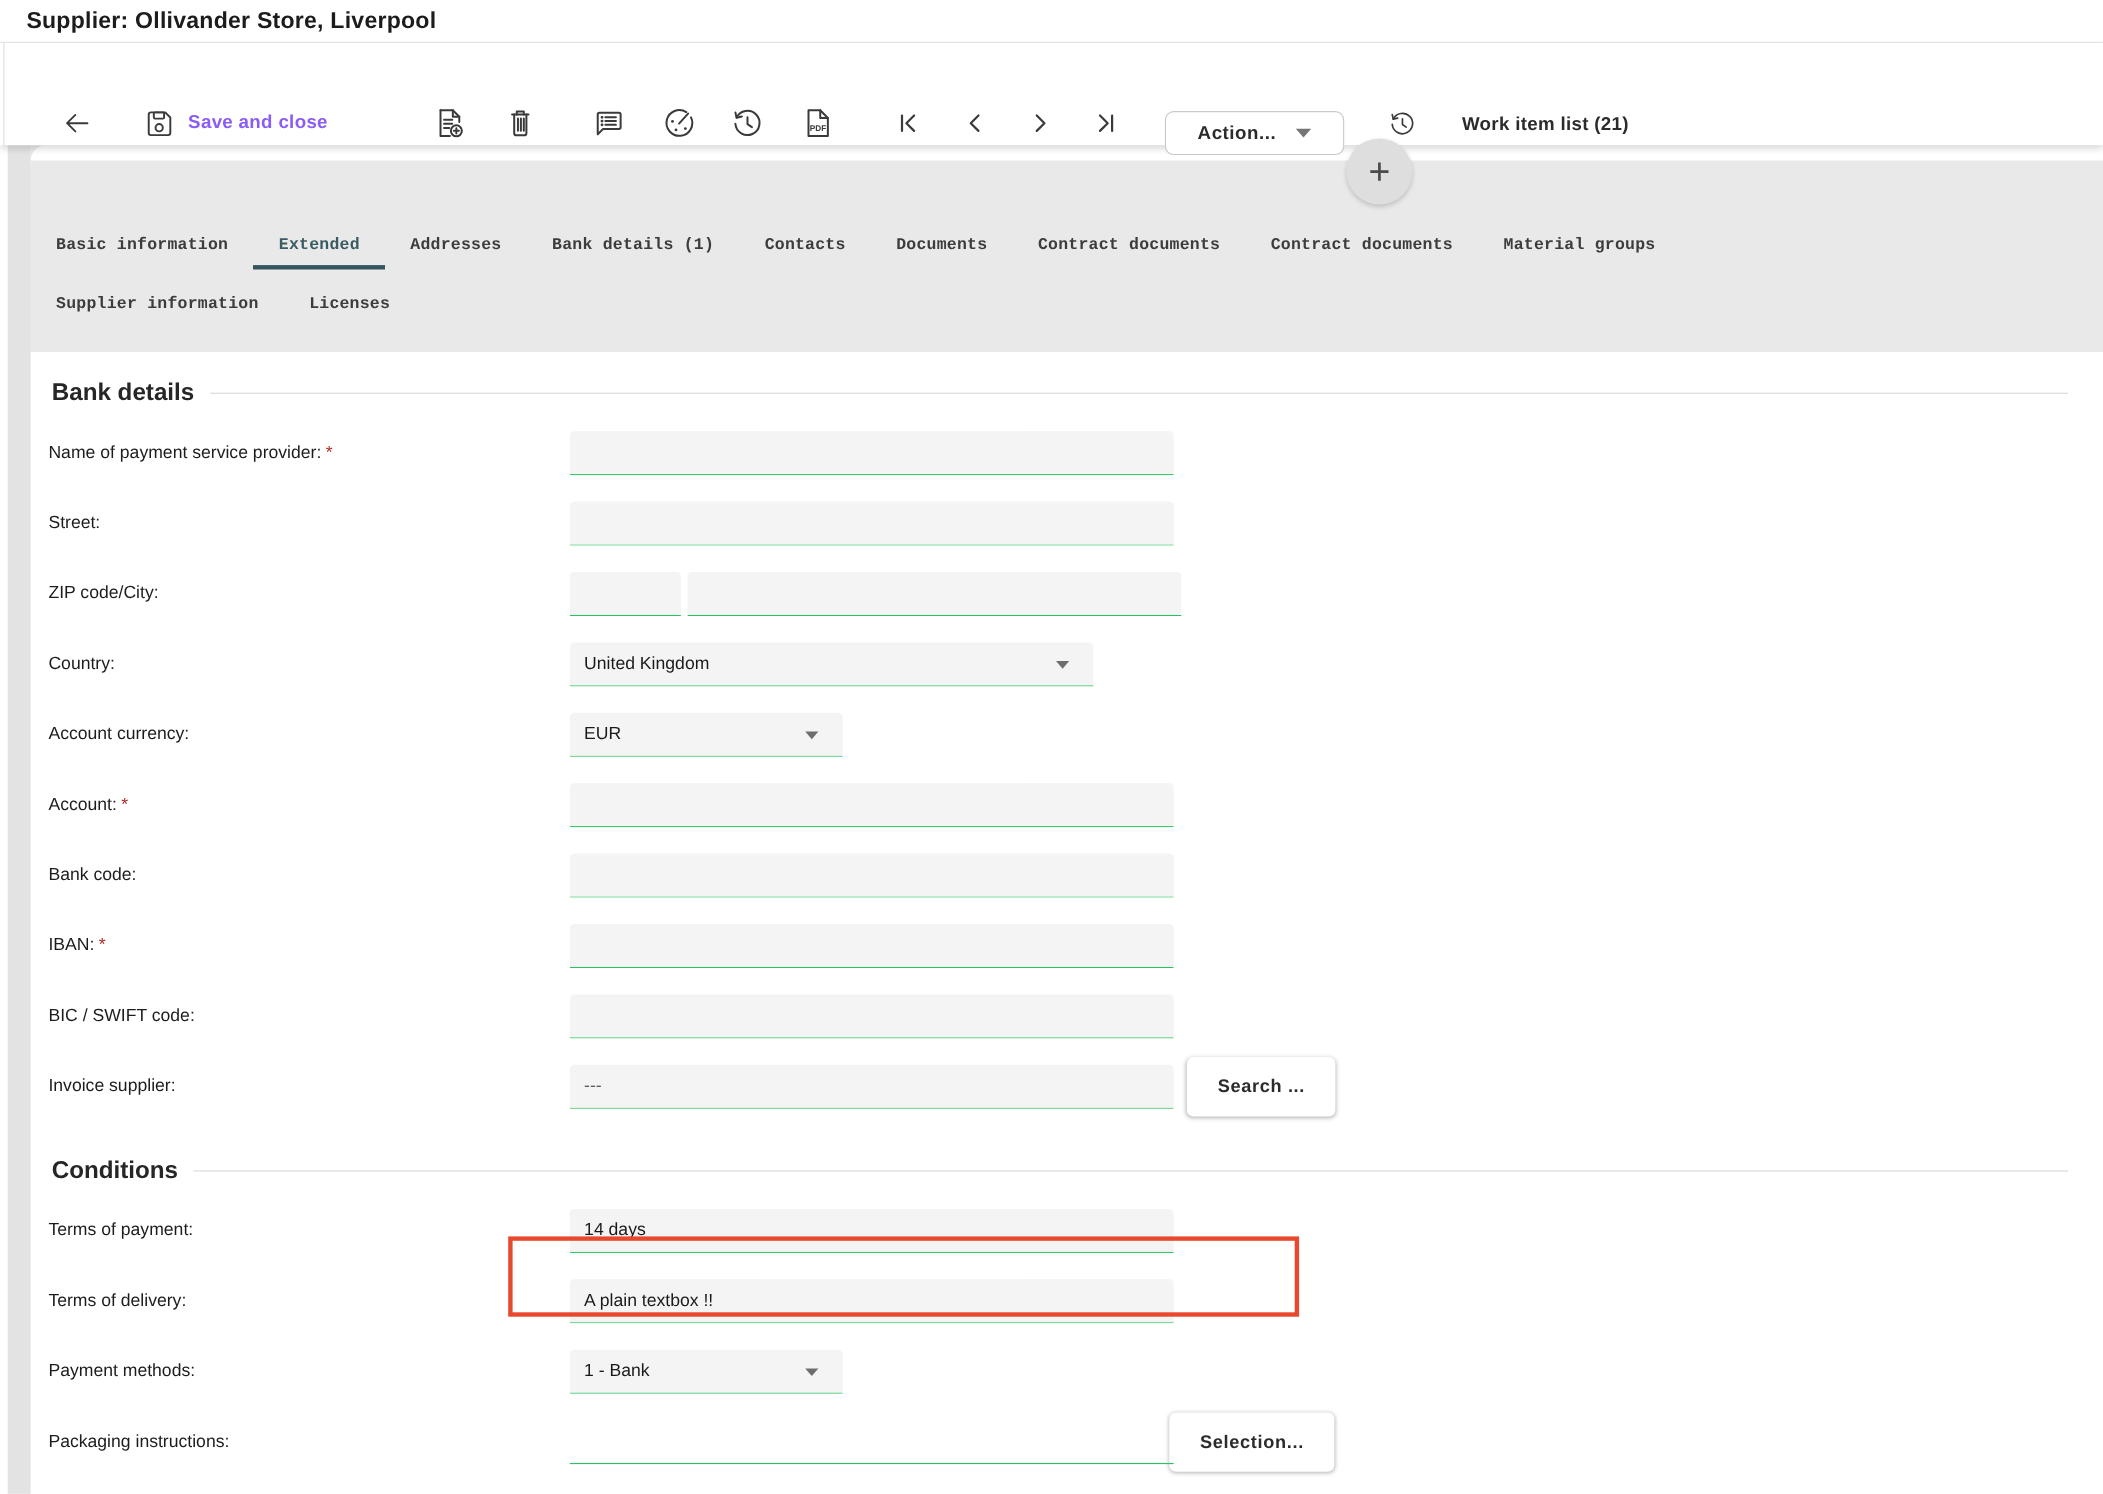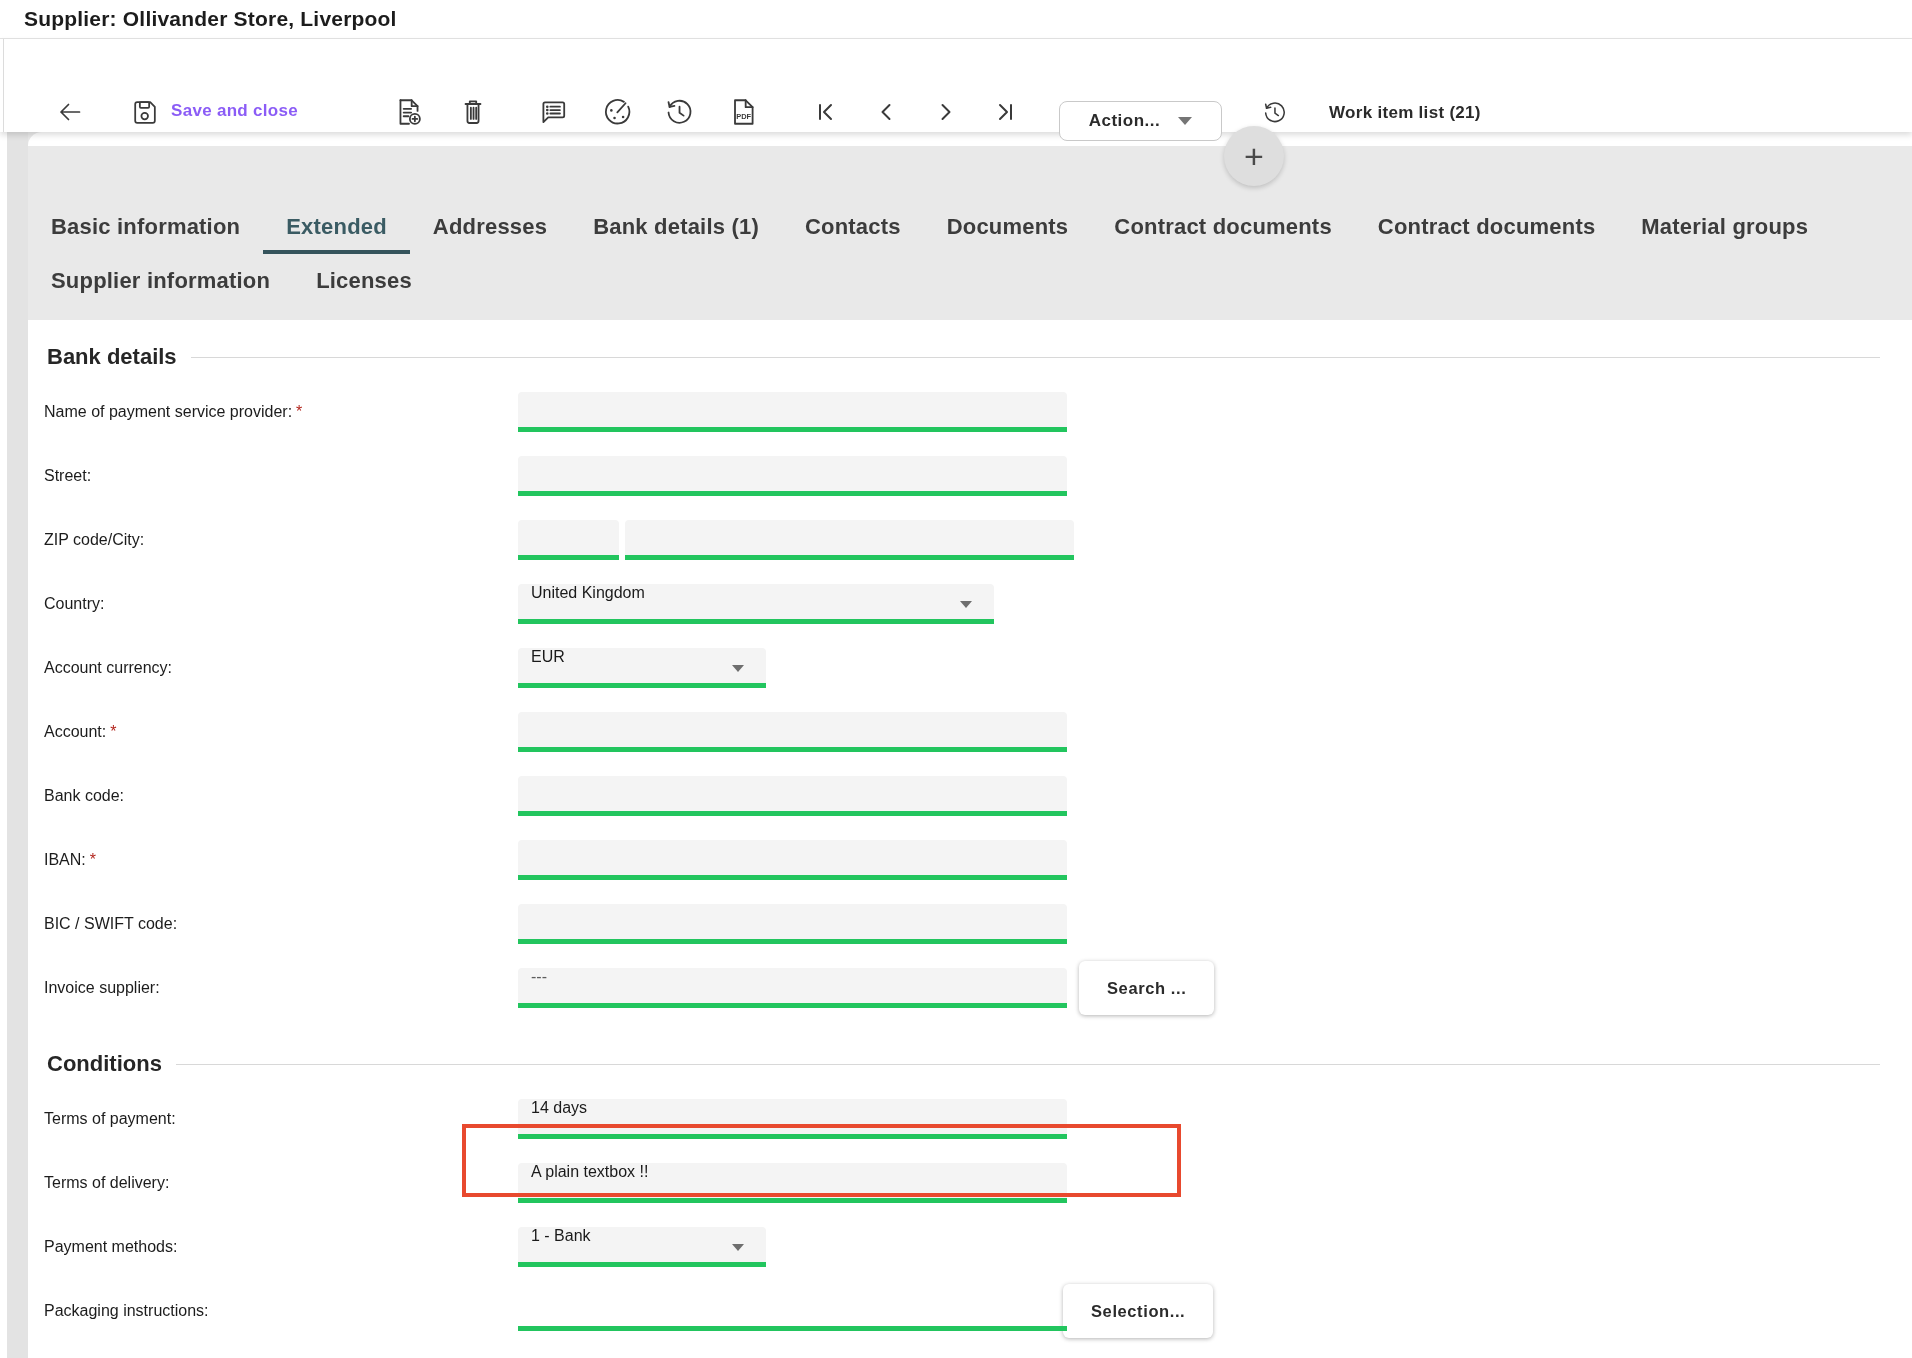--- a/index.html
+++ b/index.html
@@ -36,36 +36,36 @@
   
   .tabs-area { position:absolute; left:28px; top:132px; width:1884px; height:188px; background:#e9e9e9; }
   .tabs-area .cardtop { position:absolute; left:0; top:0; width:100%; height:14px;
     background:#fff; border-top-left-radius:14px; }
   .fab-plus { position:absolute; left:1196px; top:-6px; width:60px; height:60px; border-radius:50%;
     background:#dedede; box-shadow:0 2px 5px rgba(0,0,0,.18); display:flex; align-items:center;
     justify-content:center; font-size:34px; font-weight:400; color:#4a4a4a; cursor:pointer; z-index:6; }
   .tab-row { position:absolute; left:0; display:flex; }
   .tab-row1 { top:82px; }
   .tab-row2 { top:136px; }
-  .tab { padding:0 23px 10px 23px; font-size:22px; font-weight:700; letter-spacing:.2px;
-    color:#3c3c3c; white-space:nowrap; cursor:pointer; border-bottom:4px solid transparent; }
+  .tab { padding:0 23px 10px 23px; font-size:15px; font-weight:700; letter-spacing:.2px;
+    color:#3c3c3c; white-space:nowrap; cursor:pointer; border-bottom:4px solid transparent;font-family:Liberation Mono, monospace; }
   .tab.active { color:#3a5b63; border-bottom-color:#35545c; }
 
   
   .panel { position:absolute; left:28px; top:320px; width:1884px; height:1038px; background:#fff; }
   .sec-head { display:flex; align-items:center; padding-left:19px; height:22px; }
   .sec-head .t { font-size:22px; font-weight:700; color:#262626; white-space:nowrap; }
   .sec-head .rule { flex:1; height:1px; background:#d8d8d8; margin:0 32px 0 14px; }
   .sec-head.first { margin-top:26px; }
   .sec-head.later { margin-top:45px; }
   .form-row { position:relative; display:flex; align-items:center; height:40px; margin-top:24px; }
   .form-row .lab { width:490px; padding-left:16px; font-size:16px; color:#1c1c1c; flex:none; }
   .form-row .lab .req { color:#b3261e; margin-left:4px; }
-  .field { position:relative; height:40px; background:#f4f4f4; border-bottom:5px solid #22c55e;
-    border-radius:4px 4px 0 0; display:flex; flex:none; cursor:text; }
+  .field { position:relative; height:40px; background:#f4f4f4; border-bottom:1px solid #22c55e;
+    border-radius:4px 4px 0 0; display:flex; align-items:center; flex:none; cursor:text; }
   .field .val { padding-left:13px; font-size:16px; color:#1a1a1a; white-space:nowrap; }
   .field .val.muted { color:#5c5c5c; }
   .field.w-std { width:549px; }
   .field.w-wide { width:476px; cursor:pointer; }
   .field.w-narrow { width:248px; cursor:pointer; }
   .field.w-zip1 { width:101px; margin-right:6px; }
   .field.w-zip2 { width:449px; }
   .field.underline { background:transparent; border-radius:0; }
   .field .sel-caret { position:absolute; right:22px; top:17px; width:0; height:0;
     border-left:6px solid transparent; border-right:6px solid transparent; border-top:7px solid #6e6e6e; }

